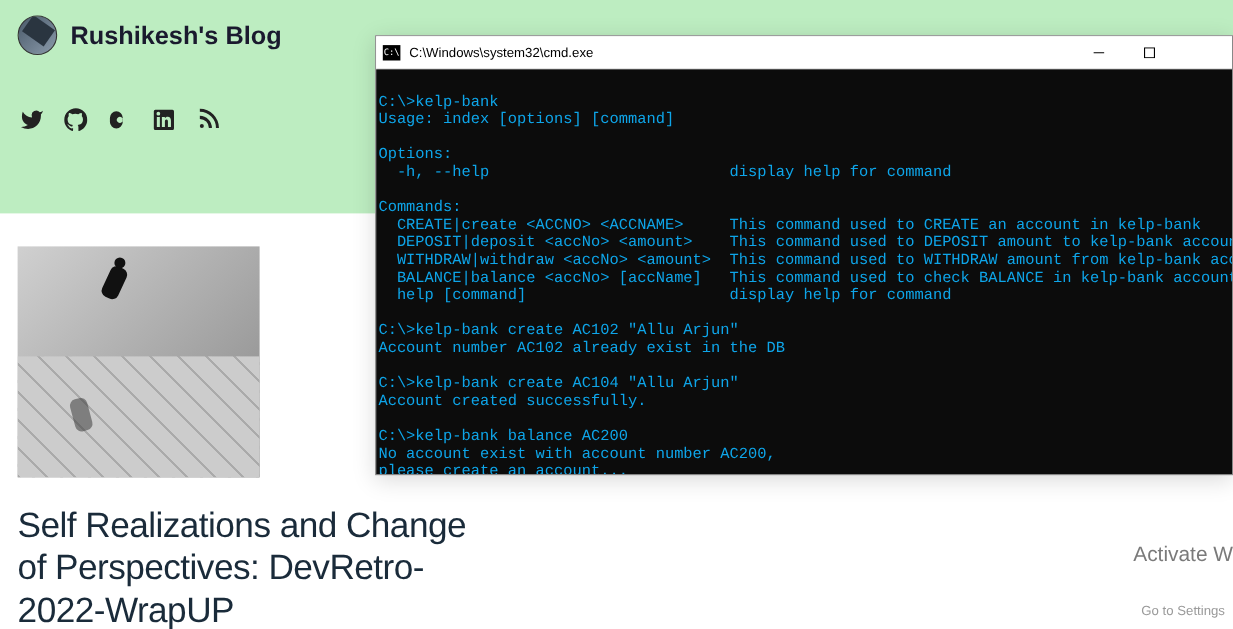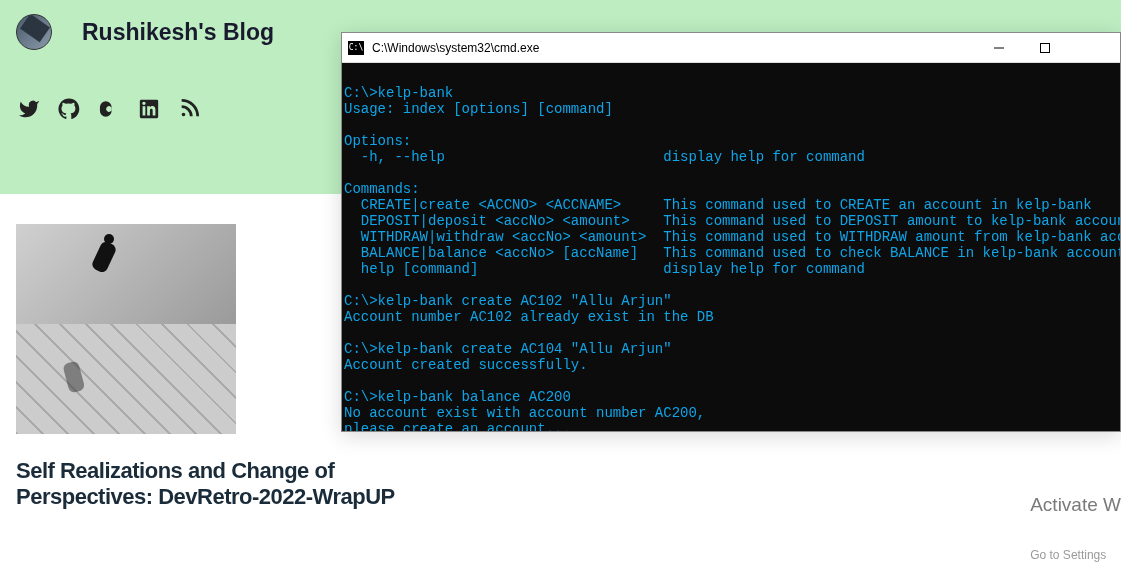--- a/index.html
+++ b/index.html
@@ -1,50 +1,50 @@
 <!DOCTYPE html>
 <html><head>
 <meta charset="utf-8">
 <style>
   * { box-sizing: border-box; margin: 0; padding: 0; }
   body { font-family: -apple-system, BlinkMacSystemFont, 'Segoe UI', sans-serif; width: 1121px; height: 572px; overflow: hidden; background: #fff; position: relative; }
   .header-bg { background: #bdedc1; height: 194px; width: 100%; }
   .header { padding: 14px 16px; }
-  .brand { display: flex; align-items: center; gap: 30px; }
+  .brand { display: flex; align-items: center; gap: 12px; }
   .avatar { width: 36px; height: 36px; border-radius: 50%; background: linear-gradient(135deg,#4a5a6a,#8a9aaa); border: 1px solid #333; display: flex; align-items: center; justify-content: center; overflow: hidden; position: relative; }
   .avatar::before { content:""; position:absolute; width: 24px; height: 18px; background: #2a3540; transform: rotate(35deg); top: 4px; left: 6px; }
   .blog-title { font-size: 23px; font-weight: 600; color: #1a1a2e; }
   .socials { display: flex; gap: 18px; margin-top: 48px; margin-left: 2px; }
   .socials svg { width: 22px; height: 22px; fill: #222; }
   .posts { display: flex; gap: 24px; padding: 0 16px; margin-top: 30px; }
   .post { width: 50%; }
   .post-img { width: 220px; height: 210px; background: linear-gradient(135deg,#d0d0d0,#888); margin-bottom: 24px; position: relative; overflow: hidden; }
   .runner { position:absolute; top:6px; left:60px; width:56px; height:56px; }
   .runner::before { content:""; position:absolute; width:16px; height:30px; background:#111; border-radius:6px; left:20px; top:12px; transform: rotate(25deg);}
   .runner::after { content:""; position:absolute; width:10px; height:10px; background:#111; border-radius:50%; left:28px; top:4px;}
   .grid-bg { position:absolute; bottom:0; left:0; right:0; height:110px; background: repeating-linear-gradient(45deg,#aaa,#aaa 2px,#ccc 2px,#ccc 18px), repeating-linear-gradient(-45deg,#aaa,#aaa 2px,transparent 2px,transparent 18px);}
   .reflection { position:absolute; bottom:30px; left:30px; width:56px; height:56px; opacity:0.5; transform: scaleY(-1) rotate(-10deg);}
   .reflection::before { content:""; position:absolute; width:16px; height:30px; background:#333; border-radius:6px; left:20px; top:12px; transform: rotate(25deg);}
-  .post-title { font-size: 22px; font-weight: 700; color: #1a2b3a; line-height: 1.2; letter-spacing: -0.5px; }
+  .post-title { font-size: 32px; font-weight: 400; color: #1a2b3a; line-height: 1.2; letter-spacing: -0.5px; }
   .post-meta { margin-top: 14px; color: #5a6b7a; font-size: 15px; display: flex; align-items: center; gap: 16px; }
   .read-icon { display: inline-flex; align-items: center; gap: 6px; }
   .read-icon svg { width: 16px; height: 16px; fill: none; stroke: #5a6b7a; stroke-width: 1.5; }
 
   
   .cmd-window { position: absolute; top: 32px; left: 341px; width: 780px; height: 400px; background: #fff; border: 1px solid #888; box-shadow: 0 4px 20px rgba(0,0,0,0.15); display: flex; flex-direction: column; }
   .cmd-titlebar { height: 30px; background: #fff; display: flex; align-items: center; padding: 0 6px; border-bottom: 1px solid #ddd; }
   .cmd-icon { width: 16px; height: 14px; background: #000; display: inline-flex; align-items: center; justify-content: center; margin-right: 8px; }
   .cmd-icon span { color: #fff; font-size: 8px; font-family: monospace; line-height: 1; }
   .cmd-title { font-size: 12px; color: #000; text-align: right; }
   .cmd-controls { margin-left: auto; display: flex; }
   .cmd-ctrl { width: 46px; height: 28px; display: flex; align-items: center; justify-content: center; }
   .cmd-ctrl svg { width: 10px; height: 10px; stroke: #000; stroke-width: 1; fill: none; }
   .cmd-body { flex: 1; background: #0c0c0c; color: #0ea5e9; font-family: Consolas, 'Courier New', monospace; font-size: 14px; line-height: 16px; padding: 6px 0 0 2px; white-space: pre; overflow: hidden; }
 
-  .watermark { position: absolute; right: 0; bottom: 10px; text-align: left; color: #8a8a8a; font-size: 15px; padding-right: 0; }
+  .watermark { position: absolute; right: 0; bottom: 10px; text-align: center; color: #8a8a8a; font-size: 15px; padding-right: 0; }
   .watermark .wm-title { font-size: 19px; color: #7a7a7a; }
   .watermark .wm-sub { font-size: 12px; color: #9a9a9a; margin-top: 32px; }
 </style>
 </head>
 <body>
 
 <div class="header-bg">
   <div class="header">
     <div class="brand">
       <div class="avatar"></div>

